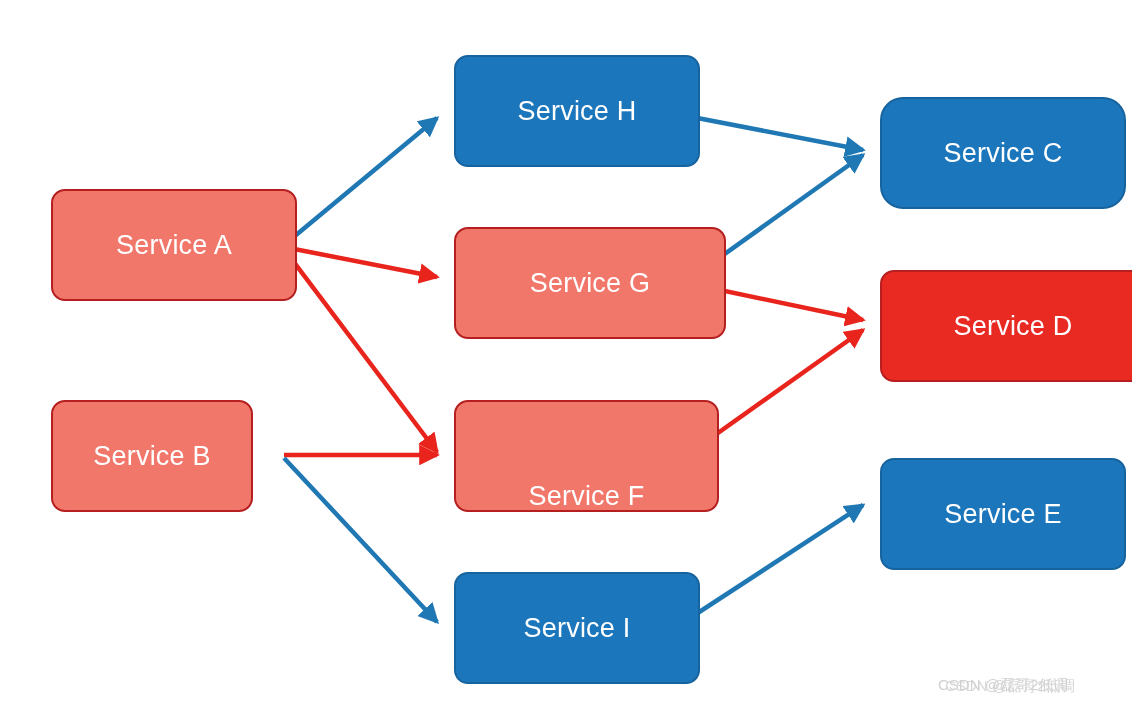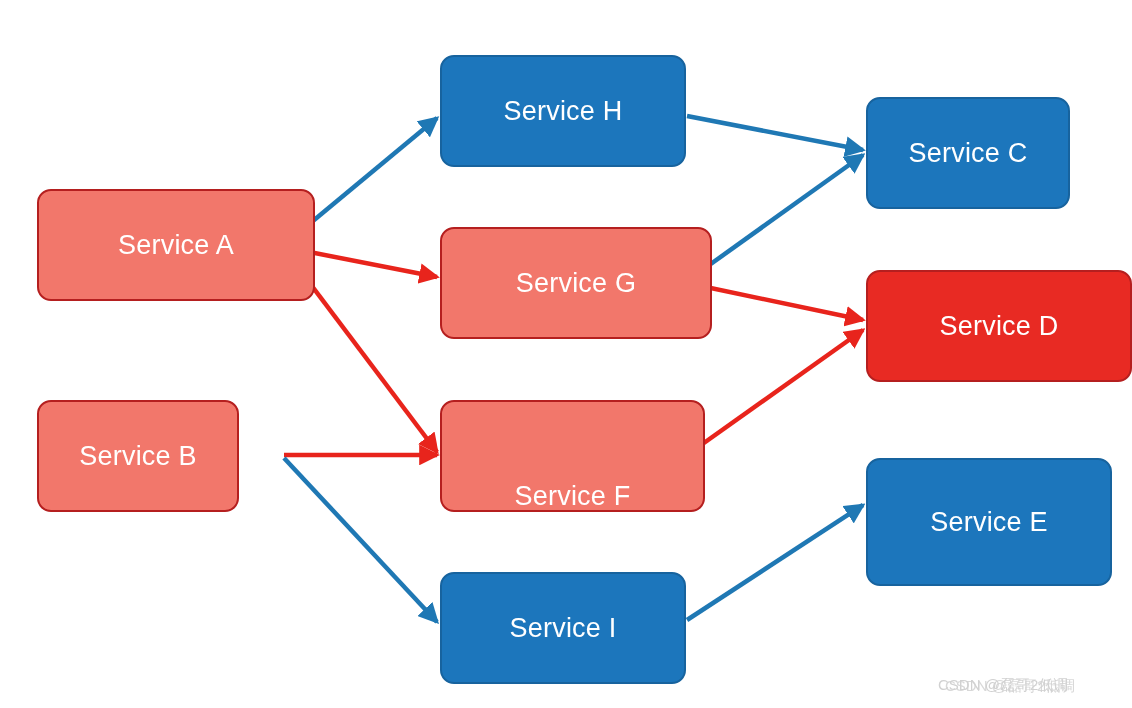--- a/index.html
+++ b/index.html
@@ -35,20 +35,21 @@
     justify-content: center;
     color: #ffffff;
     font-size: 27px;
     font-weight: 400;
     letter-spacing: 0.2px;
     line-height: 1;
     text-align: center;
     border-style: solid;
     border-width: 2px;
     z-index: 2;
+    margin-left: 14px;
   }
   .node-label {
     pointer-events: none;
     white-space: nowrap;
   }
   .style-salmon {
     background: #f2776b;
     border-color: #b51f1f;
   }
   .style-blue {
@@ -105,45 +106,45 @@
         <line x1="284" y1="458" x2="437" y2="622" stroke="#1f78b4" stroke-width="4.5" stroke-linecap="butt" marker-end="url(#arrow-blue)"></line>
         <line x1="687" y1="116" x2="863" y2="150" stroke="#1f78b4" stroke-width="4.5" stroke-linecap="butt" marker-end="url(#arrow-blue)"></line>
         <line x1="687" y1="281" x2="863" y2="155" stroke="#1f78b4" stroke-width="4.5" stroke-linecap="butt" marker-end="url(#arrow-blue)"></line>
         <line x1="687" y1="283" x2="863" y2="320" stroke="#e8241c" stroke-width="4.5" stroke-linecap="butt" marker-end="url(#arrow-red)"></line>
         <line x1="687" y1="455" x2="863" y2="330" stroke="#e8241c" stroke-width="4.5" stroke-linecap="butt" marker-end="url(#arrow-red)"></line>
         <line x1="687" y1="620" x2="863" y2="505" stroke="#1f78b4" stroke-width="4.5" stroke-linecap="butt" marker-end="url(#arrow-blue)"></line>
       </g>
   </svg>
 
   <div id="nodes-group">
-      <div class="node style-salmon" style="left: 37px; top: 189px; width: 278px; height: 112px;">
+      <div class="node style-salmon" style="left: 37px; top: 189px; width: 246px; height: 112px;">
         <span class="node-label">Service A</span>
       </div>
       <div class="node style-salmon" style="left: 37px; top: 400px; width: 202px; height: 112px;">
         <span class="node-label">Service B</span>
       </div>
       <div class="node style-blue" style="left: 440px; top: 55px; width: 246px; height: 112px;">
         <span class="node-label">Service H</span>
       </div>
       <div class="node style-salmon" style="left: 440px; top: 227px; width: 272px; height: 112px;">
         <span class="node-label">Service G</span>
       </div>
       <div class="node style-salmon" style="left: 440px; top: 400px; width: 265px; height: 112px; align-items: flex-end;">
         <span class="node-label">Service F</span>
       </div>
       <div class="node style-blue" style="left: 440px; top: 572px; width: 246px; height: 112px;">
         <span class="node-label">Service I</span>
       </div>
-      <div class="node style-blue" style="left: 866px; top: 97px; width: 204px; height: 112px;">
+      <div class="node style-blue" style="left: 866px; top: 97px; width: 246px; height: 112px; border-radius: 23px;">
         <span class="node-label">Service C</span>
       </div>
       <div class="node style-red" style="left: 866px; top: 270px; width: 266px; height: 112px;">
         <span class="node-label">Service D</span>
       </div>
-      <div class="node style-blue" style="left: 866px; top: 458px; width: 246px; height: 128px;">
+      <div class="node style-blue" style="left: 866px; top: 458px; width: 246px; height: 112px;">
         <span class="node-label">Service E</span>
       </div>
     </div>
 
   <div id="watermark">
     <span class="wm-text wm-a">CSDN @磊哥2低调</span>
     <span class="wm-text wm-b">CSDN @磊哥2低调</span>
   </div>
 
 </div>

